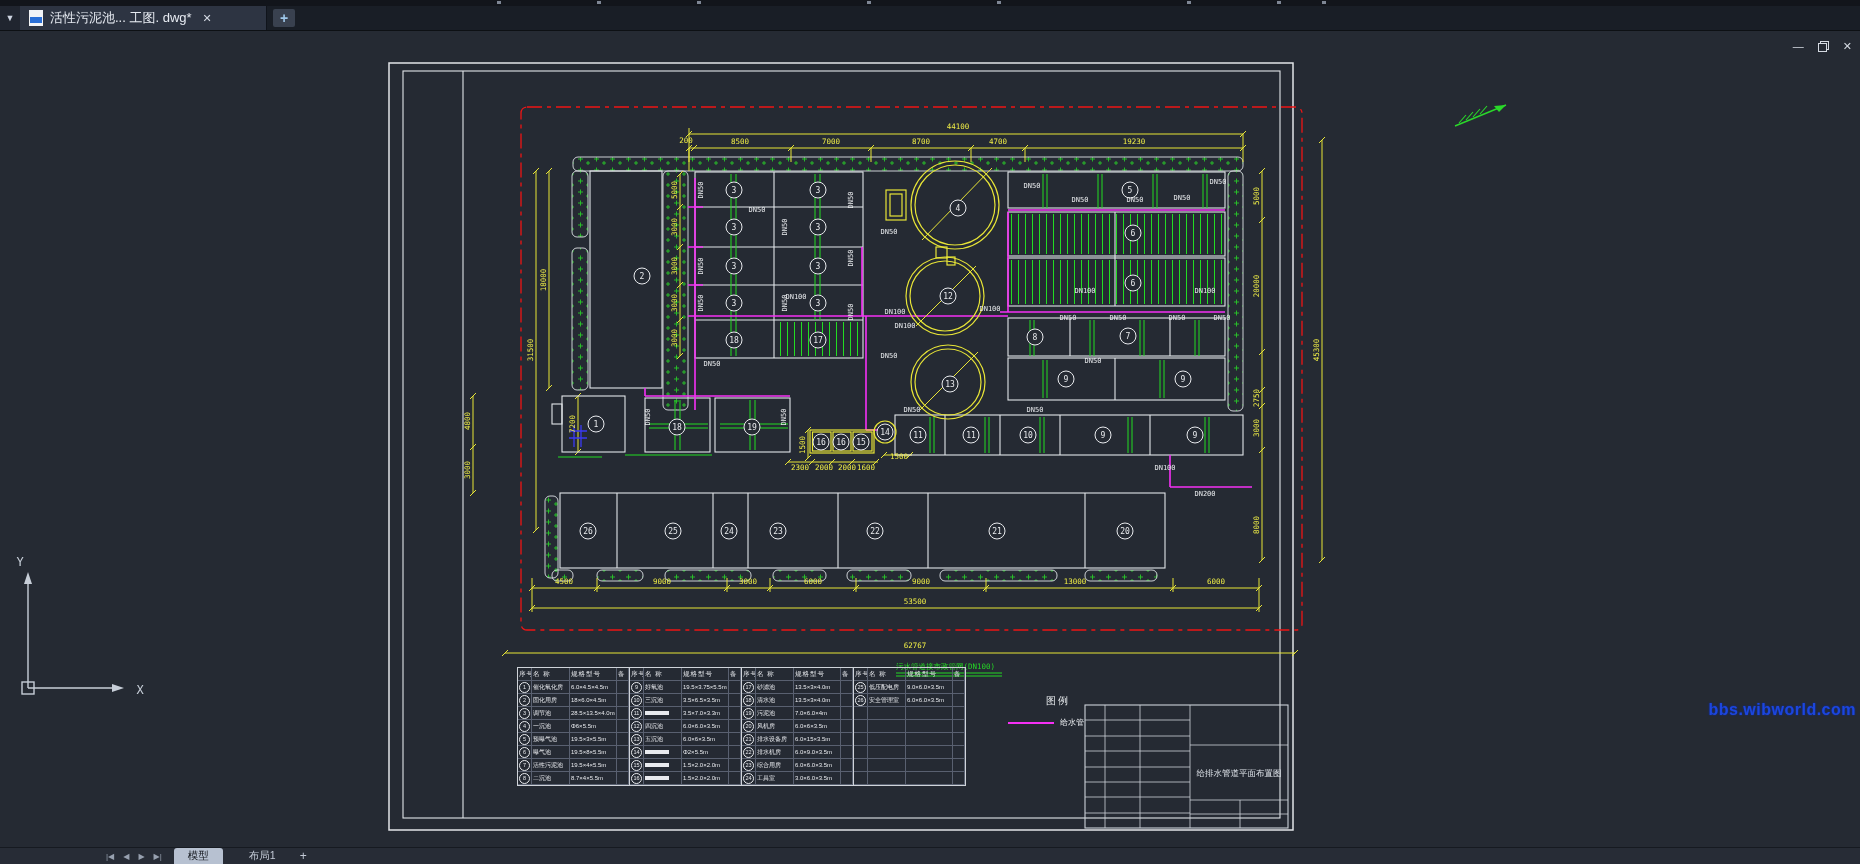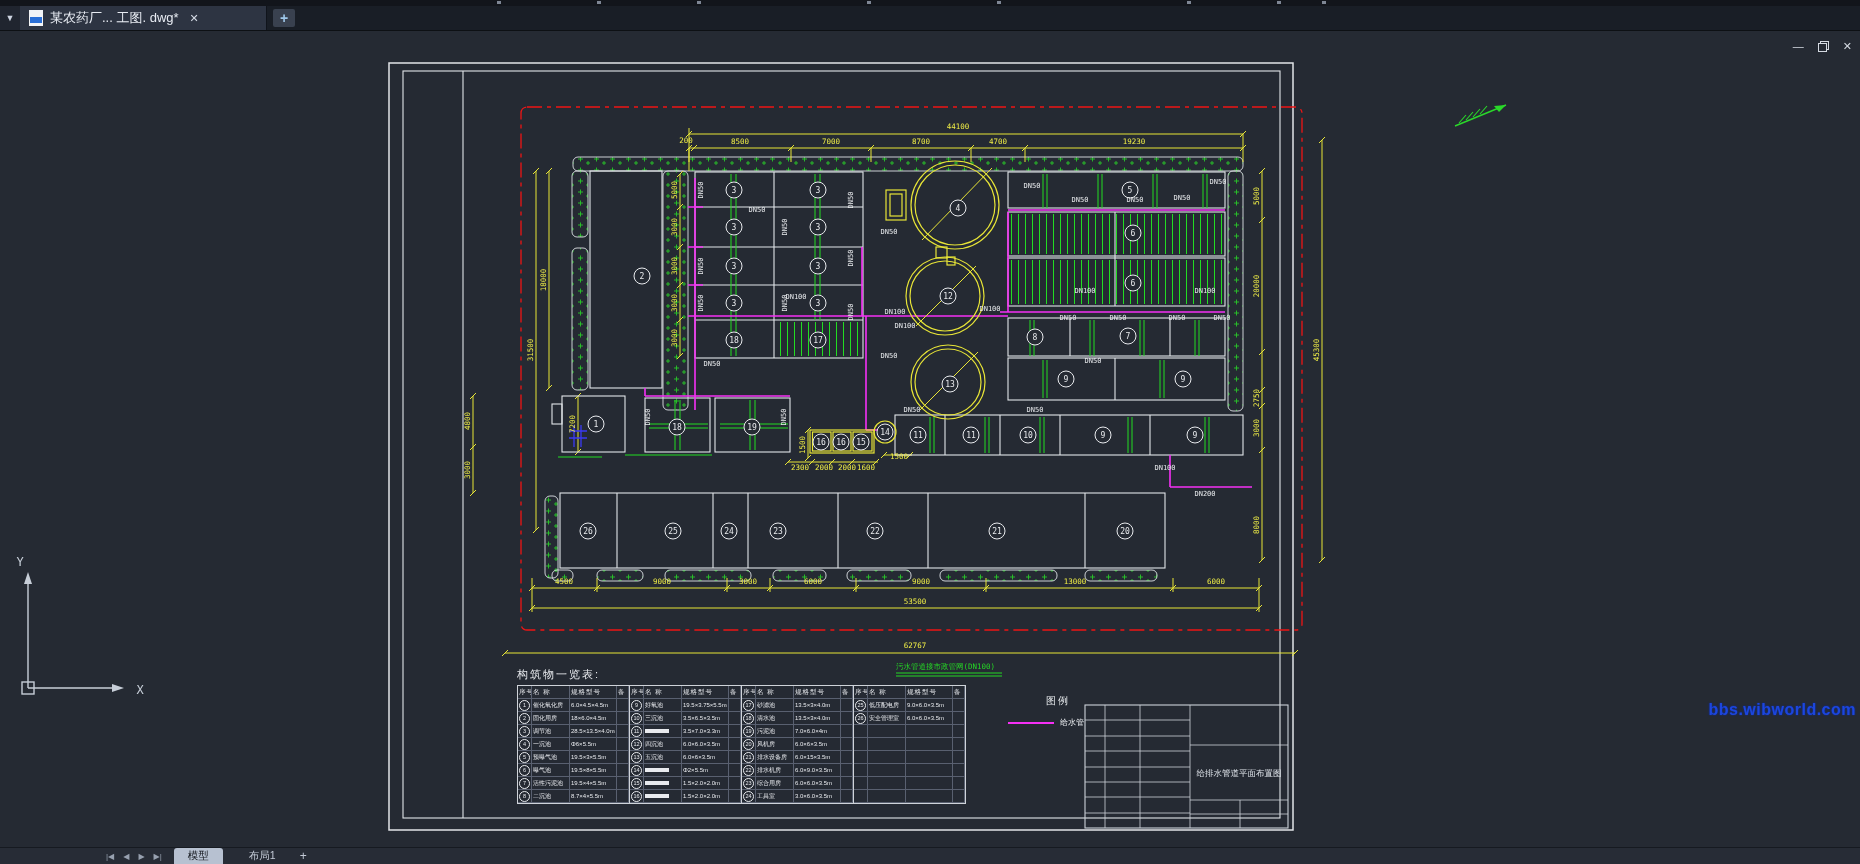--- a/index.html
+++ b/index.html
@@ -461,34 +461,33 @@
   <i style="left:997px"></i>
     <i style="left:1187px"></i>
     <i style="left:1277px"></i>
     <i style="left:1322px"></i>
 </div>
 
 <div class="tabbar">
   <div class="overflow-btn">▼</div>
   <div class="filetab">
     <span class="dwgicon"></span>
-    <span class="tabtitle">某农药厂... 工图. dwg*</span>
+    <span class="tabtitle">活性污泥池... 工图. dwg*</span>
     <span class="tabclose">✕</span>
   </div>
   <div class="newtab">+</div>
 </div>
 
 <div class="winctrls">
   <span class="wc">—</span>
   <span class="restore"></span>
   <span class="wc">✕</span>
 </div>
 
 <div class="structures">
-  <div class="stitle">构筑物一览表:</div>
   <div id="structures-table">
       <div class="tblk">
         <div class="tc hd">序号</div>
         <div class="tc hd">名 称</div>
         <div class="tc hd">规格型号</div>
         <div class="tc hd">备 注</div>
         <div class="tc" style="justify-content: center;">
           <span class="cnum">1</span>
         </div>
         <div class="tc">催化氧化房</div>

